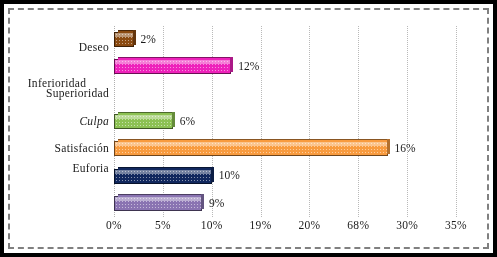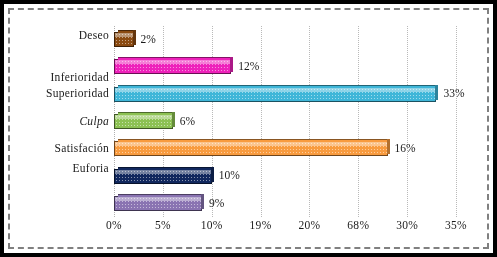--- a/index.html
+++ b/index.html
@@ -187,31 +187,20 @@
           <div class="bar-wrap">
             <div class="bar" style="width: 117.257px; background: rgb(238, 34, 187);">
               <div class="dots"></div>
               <div class="sheen"></div>
               <div class="captop" style="background: rgb(238, 34, 187);"></div>
               <div class="cap" style="background: rgb(238, 34, 187); filter: brightness(0.72);"></div>
             </div>
             <span class="bar-value">12%</span>
           </div>
         </div>
-        <div class="bar-row" style="top: 54.5714px; height: 27.2857px;">
-          <div class="bar-wrap">
-            <div class="bar" style="width: 322.457px; background: rgb(63, 182, 216);">
-              <div class="dots"></div>
-              <div class="sheen"></div>
-              <div class="captop" style="background: rgb(63, 182, 216);"></div>
-              <div class="cap" style="background: rgb(63, 182, 216); filter: brightness(0.72);"></div>
-            </div>
-            <span class="bar-value">33%</span>
-          </div>
-        </div>
         <div class="bar-row" style="top: 81.8571px; height: 27.2857px;">
           <div class="bar-wrap">
             <div class="bar" style="width: 58.6286px; background: rgb(140, 193, 82);">
               <div class="dots"></div>
               <div class="sheen"></div>
               <div class="captop" style="background: rgb(140, 193, 82);"></div>
               <div class="cap" style="background: rgb(140, 193, 82); filter: brightness(0.72);"></div>
             </div>
             <span class="bar-value">6%</span>
           </div>
@@ -245,22 +234,22 @@
               <div class="sheen"></div>
               <div class="captop" style="background: rgb(138, 116, 178);"></div>
               <div class="cap" style="background: rgb(138, 116, 178); filter: brightness(0.72);"></div>
             </div>
             <span class="bar-value">9%</span>
           </div>
         </div>
       </div>
 
     <div id="cat-axis">
-        <div class="cat-label" style="top: 4px;">Deseo</div>
-        <div class="cat-label" style="top: 46px;">Inferioridad</div>
+        <div class="cat-label" style="top: 16px;">Deseo</div>
+        <div class="cat-label" style="top: 52px; text-align: center;">Inferioridad</div>
         <div class="cat-label" style="top: 62.2143px;">Superioridad</div>
         <div class="cat-label" style="top: 89.5px; font-style: italic;">Culpa</div>
         <div class="cat-label" style="top: 116.786px;">Satisfación</div>
         <div class="cat-label" style="top: 137px; padding-left: 12px;">Euforia</div>
       </div>
 
     <div id="x-axis">
         <div class="xtick" style="left: 0px;">0%</div>
         <div class="xtick" style="left: 48.8571px;">5%</div>
         <div class="xtick" style="left: 97.7143px;">10%</div>

